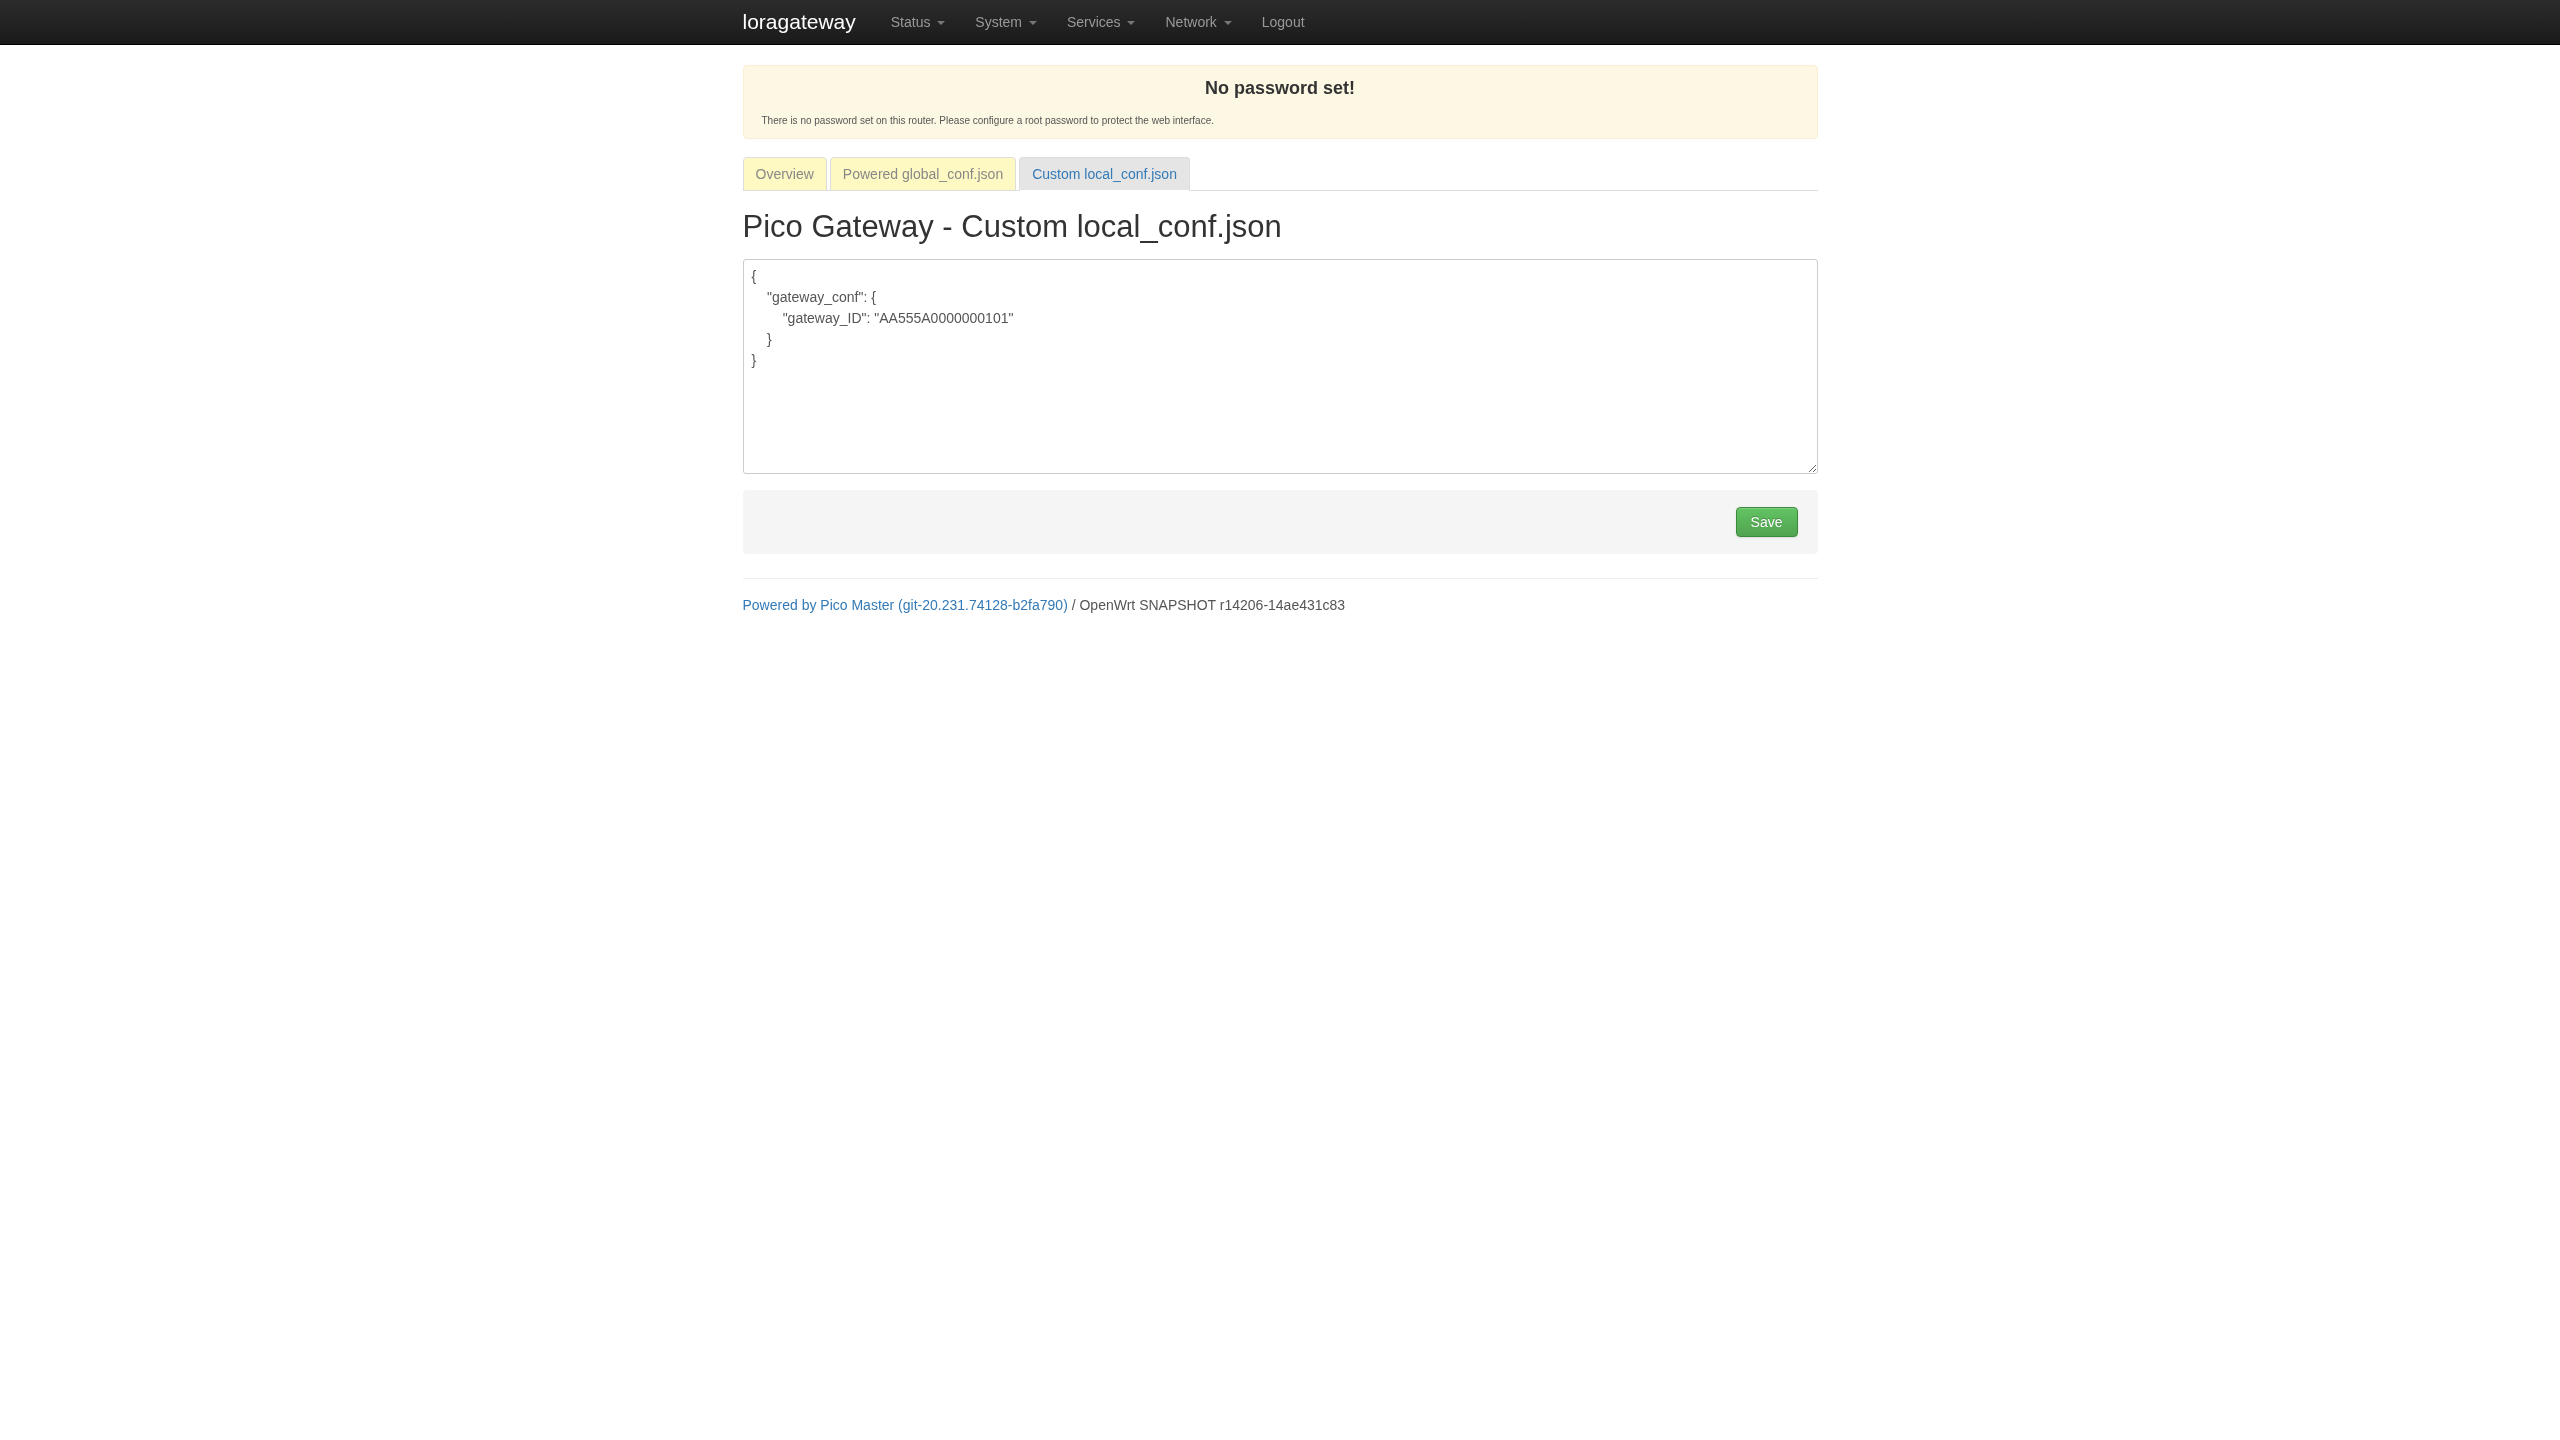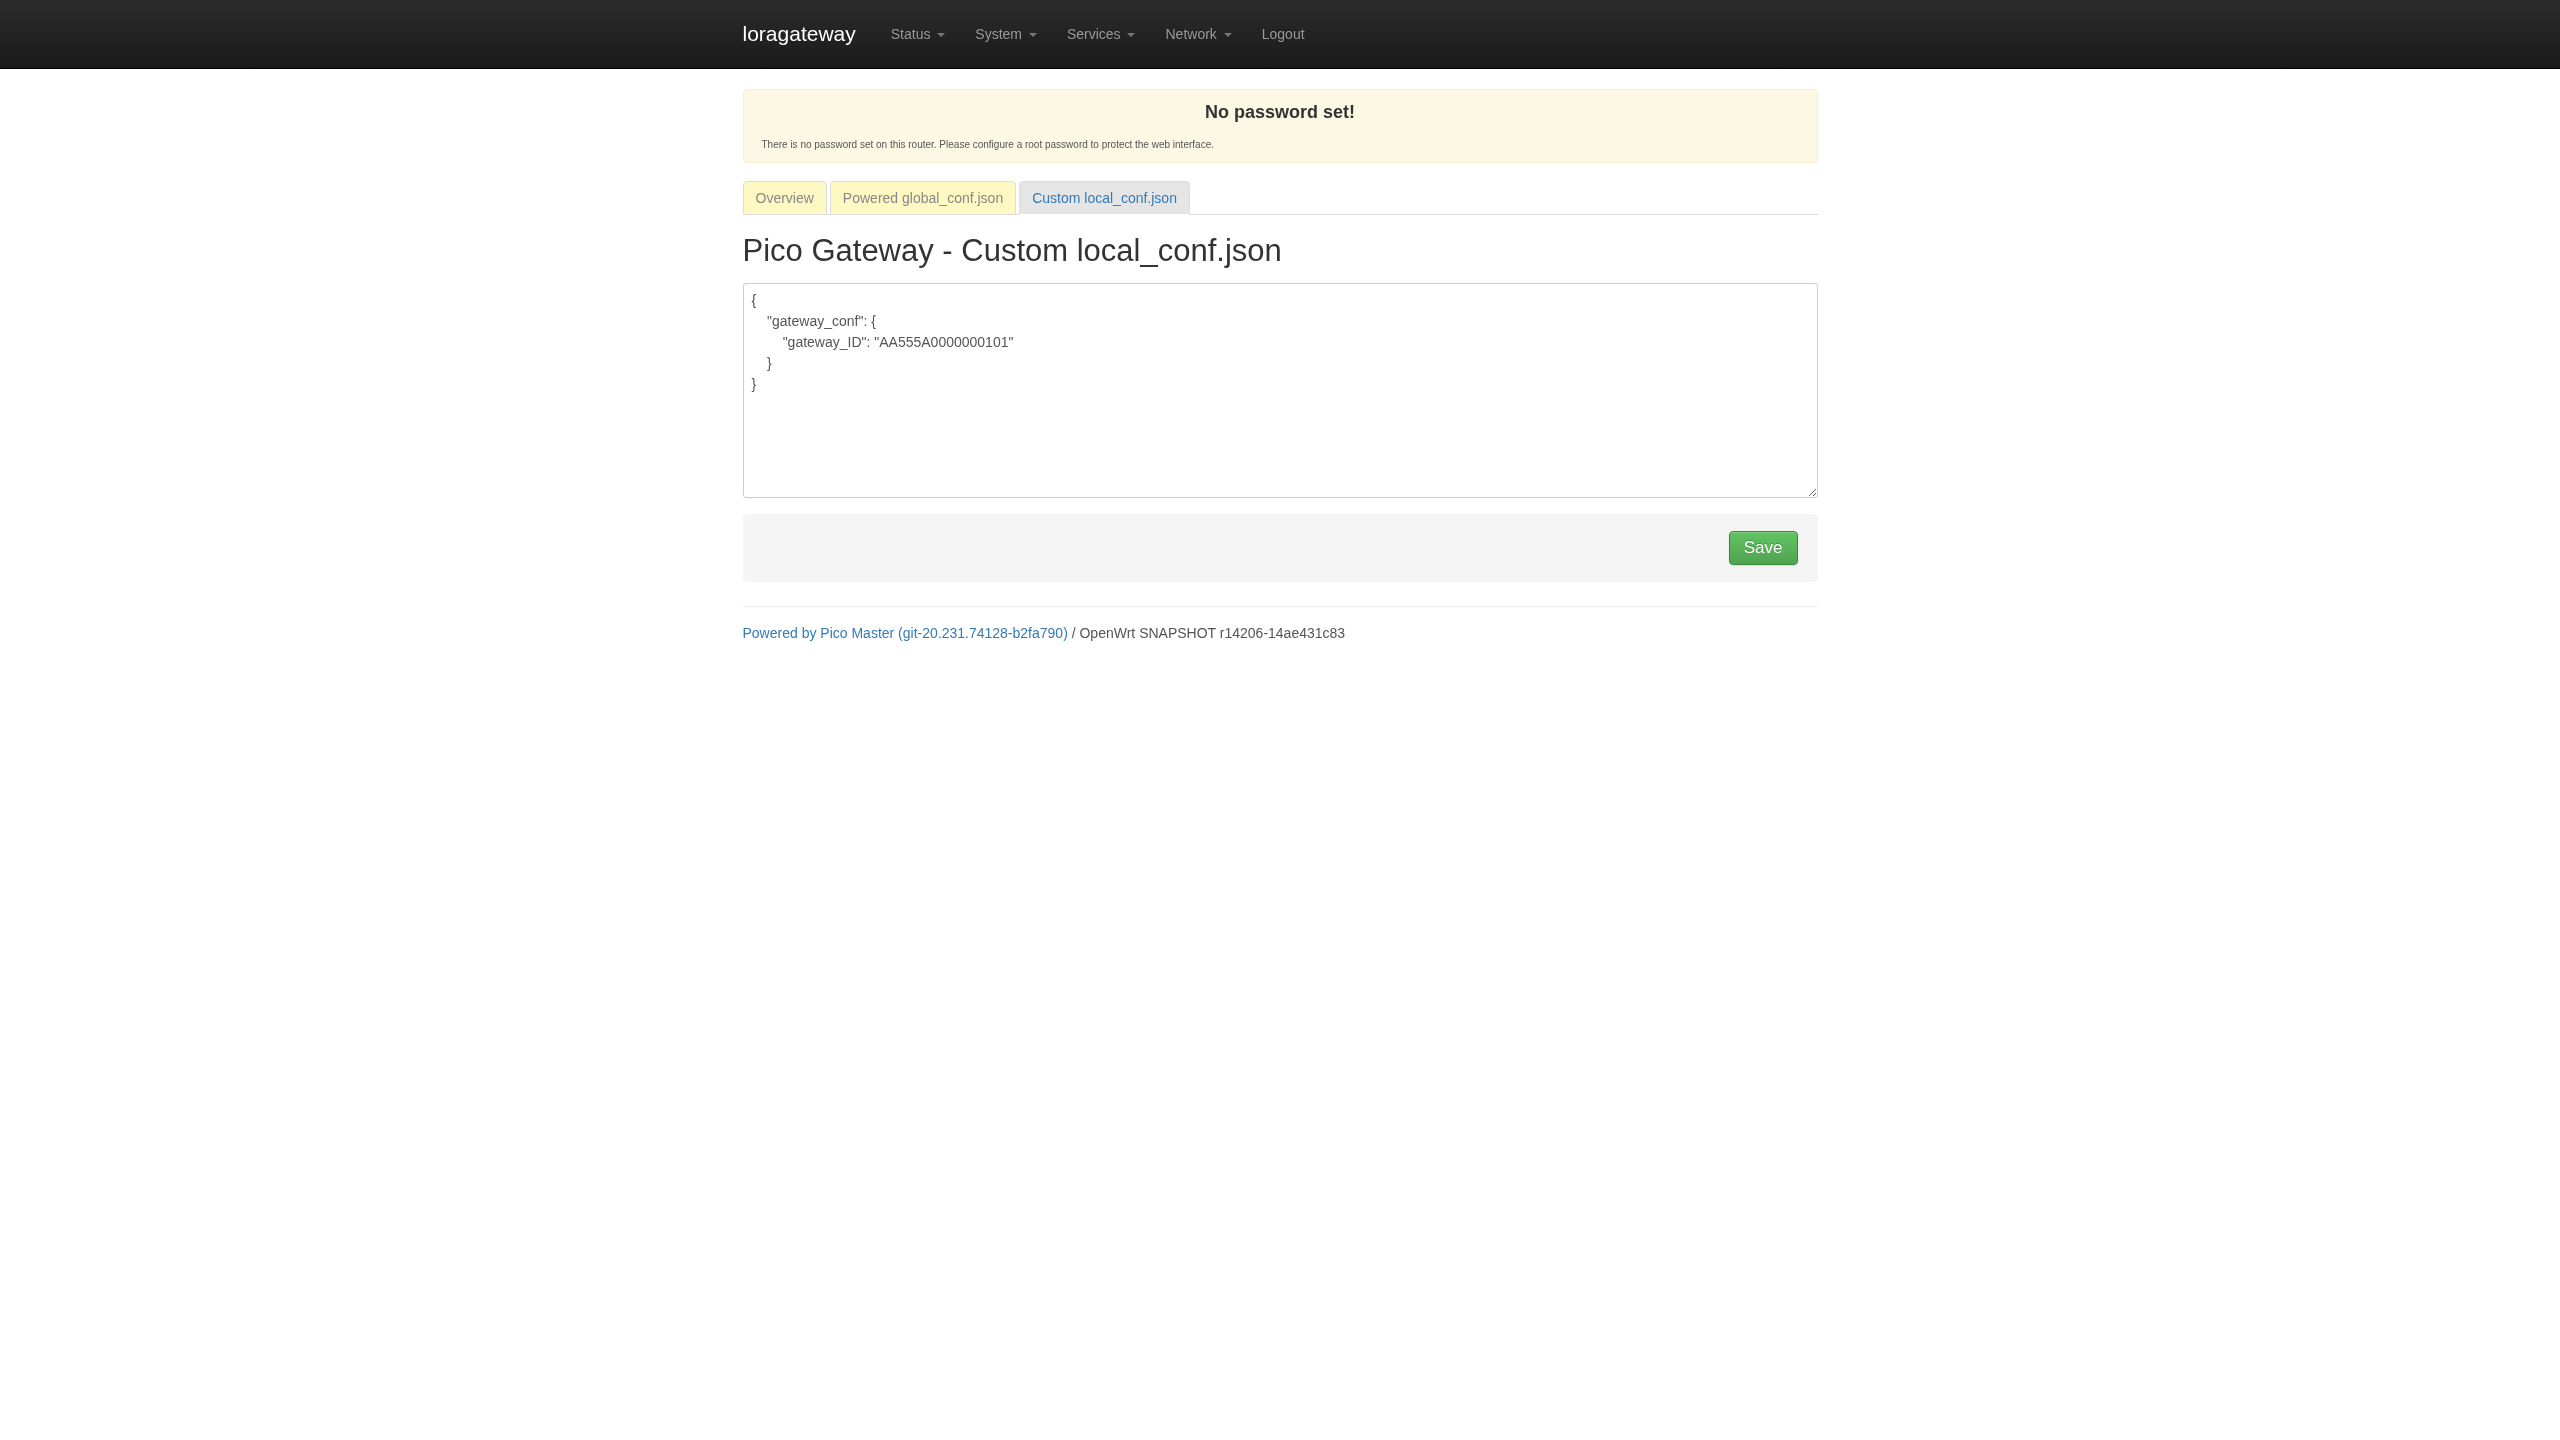--- a/index.html
+++ b/index.html
@@ -9,21 +9,21 @@
   color: #333;
   background: #fff;
 }
 .navbar {
   background: #1b1b1b;
   background: linear-gradient(to bottom, #2c2c2c 0%, #1a1a1a 100%);
   border-bottom: 1px solid #000;
   min-height: 45px;
   display: flex;
   align-items: flex-end;
-  padding: 12px 0;
+  padding: 0 0;
 }
 .navbar-inner {
   width: 1075px;
   margin: 0 auto;
   display: flex;
   align-items: center;
 }
 .brand {
   color: #fff;
   font-size: 21px;
@@ -129,21 +129,21 @@
   margin-top: 13px;
   text-align: right;
 }
 .btn-save {
   background: #5bb75b;
   background: linear-gradient(to bottom, #62c462, #51a351);
   border: 1px solid #3b8a3b;
   border-radius: 4px;
   color: #fff;
   padding: 6px 14px;
-  font-size: 17px;
+  font-size: 14px;
   cursor: pointer;
   text-shadow: 0 -1px 0 rgba(0,0,0,0.25);
   box-shadow: inset 0 1px 0 rgba(255,255,255,0.2), 0 1px 2px rgba(0,0,0,0.1);
 }
 hr.footer-sep {
   margin-top: 24px;
   margin-bottom: 18px;
   border: none;
   border-top: 1px solid #eee;
 }

